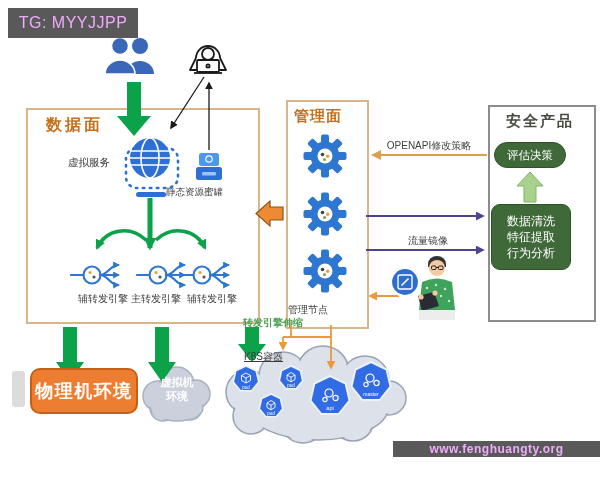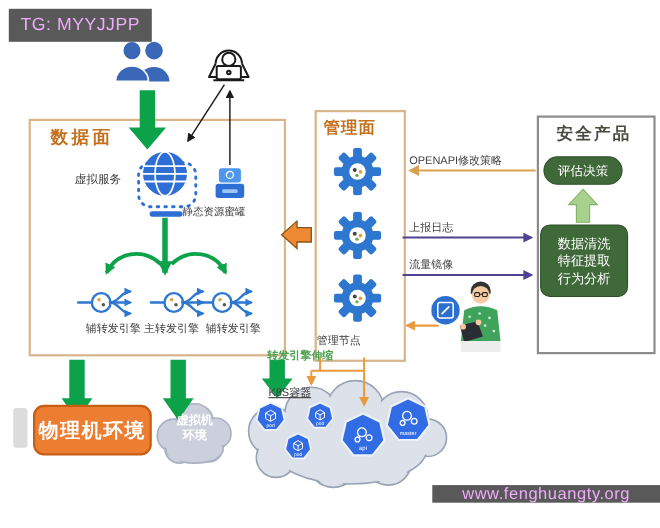--- a/index.html
+++ b/index.html
@@ -9,40 +9,40 @@
   .banner{background:#595959;color:#f0abfc;display:flex;align-items:center;justify-content:center;
           font-size:16px;letter-spacing:0.5px;z-index:7;}
   .plane-box{border:2px solid #D8B58A;background:#fff;z-index:1;}
   .sec-box{border:2px solid #8C8C8C;background:#fff;z-index:1;}
   .plane-title{color:#C4701C;font-weight:bold;font-size:16px;letter-spacing:3px;z-index:4;}
   .sec-title{color:#4B4B42;font-weight:bold;font-size:15px;letter-spacing:2px;text-align:center;z-index:4;}
   .small-label{color:#3A3A3A;font-size:10px;z-index:4;}
   .center{}
   .greenbox{background:#40693A;color:#fff;display:flex;align-items:center;justify-content:center;
             z-index:4;border:1px solid #2E5128;}
-  .conn-label{color:#3F3F3F;font-size:10px;text-align:left;z-index:4;}
+  .conn-label{color:#3F3F3F;font-size:10px;text-align:center;z-index:4;}
   .scaling-label{color:#4FA052;font-size:10px;font-weight:bold;z-index:4;}
   .env-orange{background:#ED7D31;border:2px solid #C55F16;border-radius:10px;color:#fff;
               font-weight:bold;font-size:18px;letter-spacing:1.5px;display:flex;align-items:center;
               justify-content:center;z-index:4;}
   .cloud-text{color:#fff;font-size:11px;font-weight:bold;text-align:center;line-height:1.25;z-index:4;}
   svg{display:block;}
   .icon-layer{z-index:4;}
   .line-layer{z-index:3;pointer-events:none;}
   .cloud-layer{z-index:2;}
 </style>
 </head>
 <body>
 
 <div id="stage">
 
   <div class="abs banner" style="left:8px;top:8px;width:130px;height:30px;">
     <span>TG: MYYJJPP</span>
   </div>
-  <div class="abs banner" style="left:393px;top:441px;width:207px;height:16px;font-size:15px;">
+  <div class="abs banner" style="left:393px;top:441px;width:207px;height:16px;font-size:12px;font-weight:bold;">
     <span>www.fenghuangty.org</span>
   </div>
 
   <div class="abs plane-box" style="left:26px;top:108px;width:230px;height:212px;"></div>
   <div class="abs plane-box" style="left:286px;top:100px;width:79px;height:225px;"></div>
   <div class="abs sec-box" style="left:488px;top:105px;width:104px;height:213px;"></div>
 
   <div class="abs plane-title" style="left:46px;top:115px;">数据面</div>
   <div class="abs plane-title" style="left:294px;top:107px;font-size:15px;letter-spacing:1px;">管理面</div>
   <div class="abs sec-title" style="left:492px;top:112px;width:96px;">安全产品</div>
@@ -60,21 +60,20 @@
   </div>
   <div class="abs greenbox" style="left:491px;top:204px;width:78px;height:64px;border-radius:9px;font-size:12px;line-height:1.35;">
     <div class="center">
       <div>数据清洗</div>
       <div>特征提取</div>
       <div>行为分析</div>
     </div>
   </div>
 
   <div class="abs conn-label" style="left:372px;top:139px;width:114px;">OPENAPI修改策略</div>
-  <div class="abs conn-label" style="left:372px;top:200px;width:112px;">上报日志</div>
   <div class="abs conn-label" style="left:372px;top:234px;width:112px;">流量镜像</div>
   <div class="abs scaling-label" style="left:243px;top:316px;">转发引擎伸缩</div>
 
   <div class="abs env-orange" style="left:30px;top:368px;width:104px;height:42px;">
     <span>物理机环境</span>
   </div>
   <div class="abs" style="left:12px;top:371px;width:13px;height:36px;background:#DCDCDC;border-radius:3px;z-index:2;"></div>
 
   <svg class="abs cloud-layer" style="left:133px;top:360px;" width="88" height="68" viewBox="0 0 88 68">
     <g fill="#CBD0DC" stroke="#A9B1C2" stroke-width="1.5">

